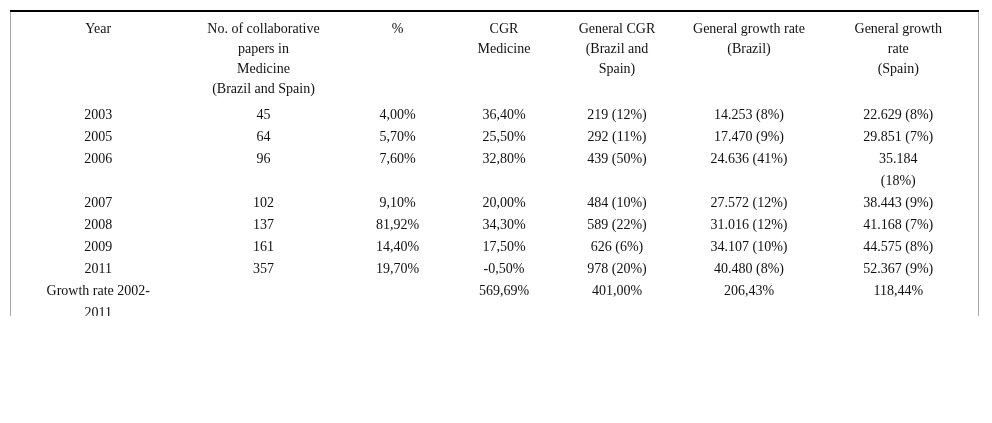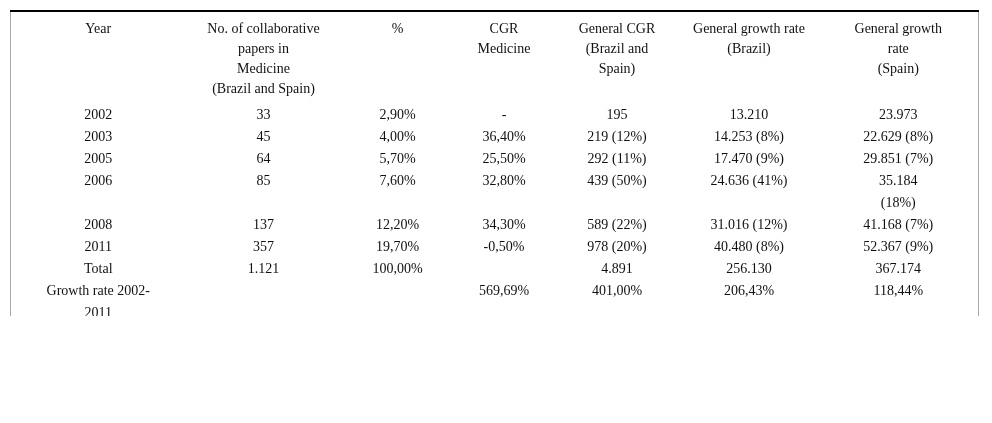--- a/index.html
+++ b/index.html
@@ -73,82 +73,82 @@
 Spain)</th>
         <th>General growth rate
 (Brazil)</th>
         <th>General growth
 rate
 (Spain)</th>
       </tr>
     </thead>
     <tbody>
       <tr>
-        <td>2002</td>
-        <td>33</td>
-        <td>2,90%</td>
-        <td>-</td>
-        <td>195</td>
-        <td>13.210</td>
-        <td>23.973</td>
-      </tr>
-      <tr>
         <td>2003</td>
         <td>45</td>
         <td>4,00%</td>
         <td>36,40%</td>
         <td>219 (12%)</td>
         <td>14.253 (8%)</td>
         <td>22.629 (8%)</td>
       </tr>
       <tr>
         <td>2005</td>
         <td>64</td>
         <td>5,70%</td>
         <td>25,50%</td>
         <td>292 (11%)</td>
         <td>17.470 (9%)</td>
         <td>29.851 (7%)</td>
       </tr>
       <tr>
         <td>2006</td>
-        <td>85</td>
+        <td>96</td>
         <td>7,60%</td>
         <td>32,80%</td>
         <td>439 (50%)</td>
         <td>24.636 (41%)</td>
         <td>35.184
 (18%)</td>
       </tr>
       <tr>
+        <td>2007</td>
+        <td>102</td>
+        <td>9,10%</td>
+        <td>20,00%</td>
+        <td>484 (10%)</td>
+        <td>27.572 (12%)</td>
+        <td>38.443 (9%)</td>
+      </tr>
+      <tr>
         <td>2008</td>
         <td>137</td>
-        <td>12,20%</td>
+        <td>81,92%</td>
         <td>34,30%</td>
         <td>589 (22%)</td>
         <td>31.016 (12%)</td>
         <td>41.168 (7%)</td>
+      </tr>
+      <tr>
+        <td>2009</td>
+        <td>161</td>
+        <td>14,40%</td>
+        <td>17,50%</td>
+        <td>626 (6%)</td>
+        <td>34.107 (10%)</td>
+        <td>44.575 (8%)</td>
       </tr>
       <tr>
         <td>2011</td>
         <td>357</td>
         <td>19,70%</td>
         <td>-0,50%</td>
         <td>978 (20%)</td>
         <td>40.480 (8%)</td>
         <td>52.367 (9%)</td>
-      </tr>
-      <tr>
-        <td>Total</td>
-        <td>1.121</td>
-        <td>100,00%</td>
-        <td></td>
-        <td>4.891</td>
-        <td>256.130</td>
-        <td>367.174</td>
       </tr>
       <tr>
         <td>Growth rate 2002-
 2011</td>
         <td></td>
         <td></td>
         <td>569,69%</td>
         <td>401,00%</td>
         <td>206,43%</td>
         <td>118,44%</td>

